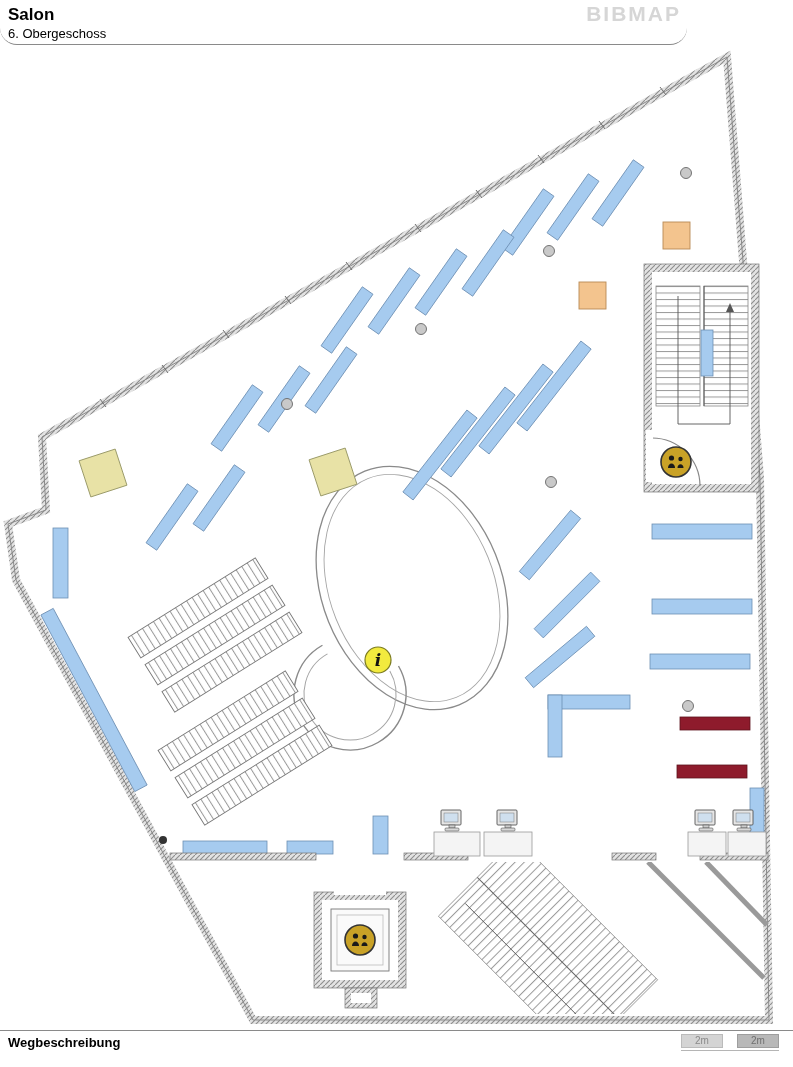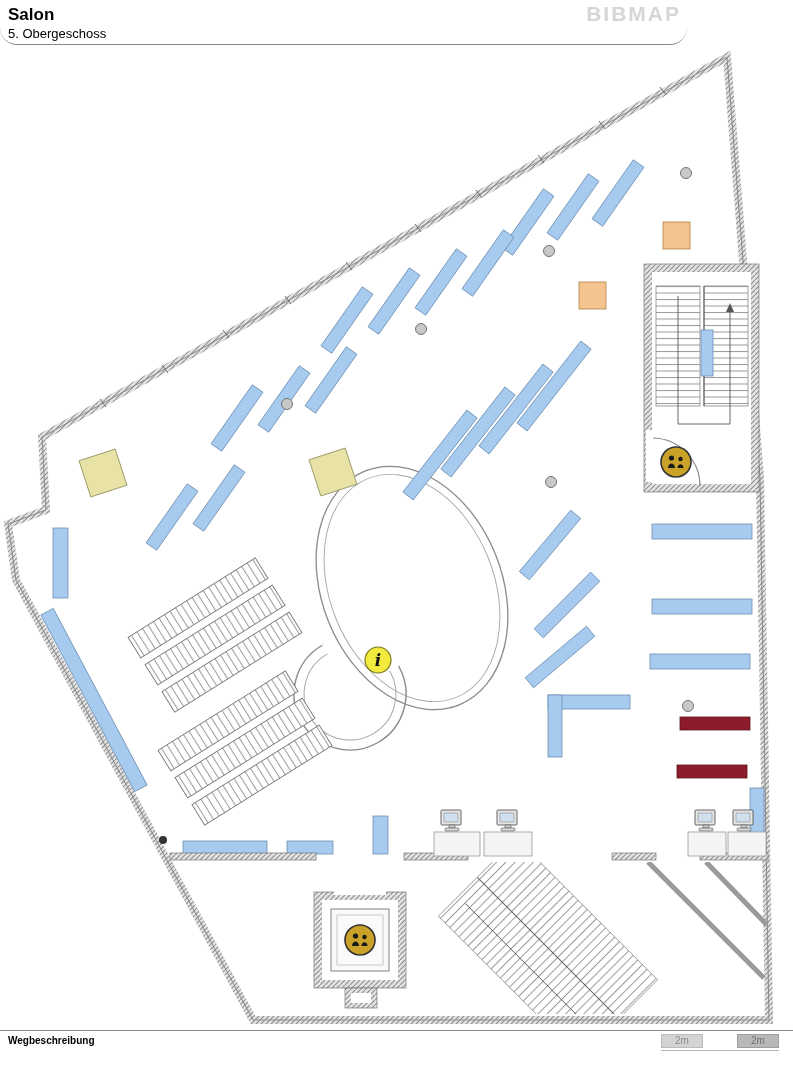--- a/index.html
+++ b/index.html
@@ -5,42 +5,42 @@
   html,body{margin:0;padding:0;}
   body{
     width:793px;height:1067px;position:relative;background:#fff;
     font-family:"Liberation Sans", sans-serif;overflow:hidden;
   }
   .page-header{position:absolute;top:0;left:0;width:687px;height:44px;border-bottom:1px solid #8a8a8a;background:transparent;z-index:5;border-radius:17px;}
   .page-title{font-size:17px;font-weight:bold;margin:5px 0 0 8px;color:#000;}
   .page-subtitle{font-size:13px;margin:1px 0 0 8px;color:#000;}
   .logo{position:absolute;top:2px;right:6px;font-size:21px;font-weight:bold;color:var(--logo-gray,#d6d6d6);letter-spacing:2px;text-align:center;}
   .page-footer{position:absolute;left:0;bottom:0;width:793px;height:36px;border-top:1px solid #8a8a8a;background:#fff;z-index:5;}
-  .footer-label{font-size:10px;font-weight:bold;margin:4px 0 0 8px;color:#000;}
-  .scalebar{position:absolute;right:14px;top:3px;display:flex;gap:34px;border-bottom:1px solid #b5b5b5;padding-bottom:2px;}
+  .footer-label{font-size:13px;font-weight:bold;margin:4px 0 0 8px;color:#000;}
+  .scalebar{position:absolute;right:14px;top:3px;display:flex;gap:14px;border-bottom:1px solid #b5b5b5;padding-bottom:2px;}
   .scale-seg{width:40px;height:12px;font-size:10px;text-align:center;line-height:12px;}
   .scale-seg.s1{background:#d4d4d4;color:#8a8a8a;border:1px solid #bbb;}
   .scale-seg.s2{background:#b8b8b8;color:#707070;border:1px solid #9e9e9e;}
   svg.plan{position:absolute;top:0;left:0;z-index:1;}
   .shelf{fill:var(--shelf-blue,#a6cbef);stroke:#6d8fb3;stroke-width:.8;}
   .shelf-red{fill:var(--shelf-red,#8e1b2c);stroke:#5c121d;stroke-width:.8;}
   .sq-beige{fill:var(--beige,#e8e2a6);stroke:#9a9a6a;stroke-width:.9;}
   .sq-orange{fill:var(--orange,#f3c48e);stroke:#b98b55;stroke-width:.9;}
   .col{fill:#c9c9c9;stroke:#666;stroke-width:.9;}
   .wallseg{fill:url(#hatch);stroke:#777;stroke-width:.7;}
   .deskrect{fill:#f4f4f4;stroke:#999;stroke-width:.8;}
   .flight{fill:url(#rungs);stroke:#888;stroke-width:.8;}
   .tableband{fill:url(#tpat);stroke:#777;stroke-width:.9;}
 </style>
 </head>
 <body>
 
 <header class="page-header">
   <div class="page-title">Salon</div>
-  <div class="page-subtitle">5. Obergeschoss</div>
+  <div class="page-subtitle">6. Obergeschoss</div>
   <div class="logo">BIBMAP</div>
 </header>
 
 <svg class="plan" width="793" height="1067" viewBox="0 0 793 1067">
   <defs>
     <pattern id="hatch" width="5" height="5" patternUnits="userSpaceOnUse">
       <rect width="5" height="5" fill="#e3e3e3"></rect>
       <path d="M0,5 L5,0" stroke="#8d8d8d" stroke-width="1.1"></path>
     </pattern>
     <pattern id="rungs" width="8" height="6.5" patternUnits="userSpaceOnUse">

